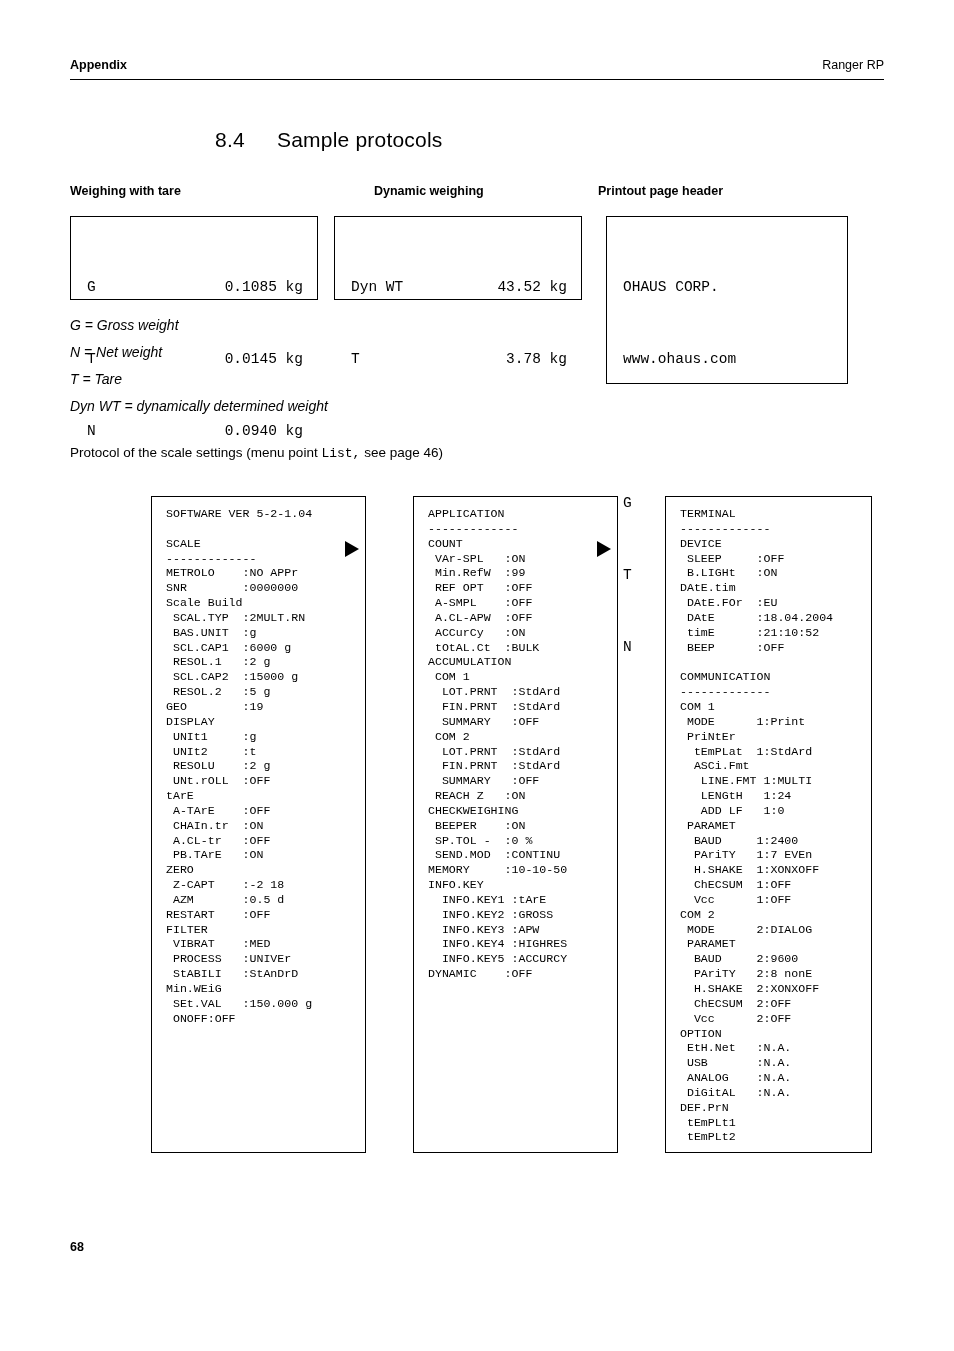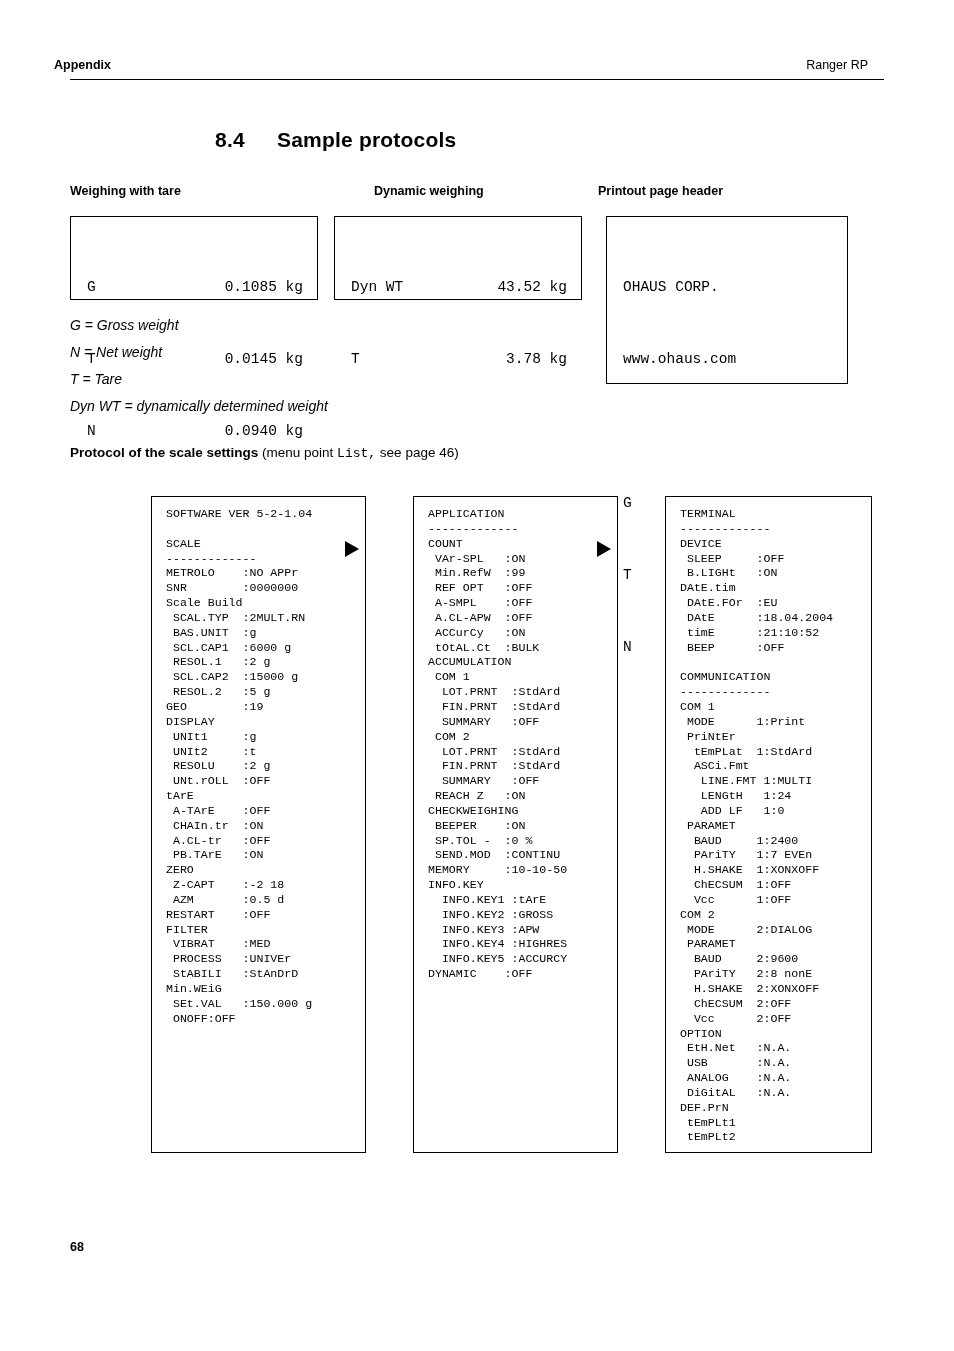--- a/index.html
+++ b/index.html
@@ -17,21 +17,21 @@
   }
   .page {
     position: absolute;
     left: 0; top: 0;
     width: 954px;
     height: 1351px;
   }
   
   .header {
     position: absolute;
-    left: 54px;
+    left: 70px;
     top: 58px;
     width: 814px;
     display: flex;
     justify-content: space-between;
     align-items: flex-end;
     font-size: 12.5px;
   }
   .header-left {
     font-weight: bold;
   }
@@ -45,21 +45,21 @@
     width: 814px;
     height: 1px;
     background: #000000;
   }
   
   .section-title {
     position: absolute;
     left: 215px;
     top: 128px;
     font-size: 21px;
-    font-weight: bold;
+    font-weight: normal;
     letter-spacing: 0.2px;
   }
   .section-title .num {
     display: inline-block;
     width: 62px;
   }
   
   .col-head {
     position: absolute;
     font-size: 12.5px;
@@ -104,21 +104,21 @@
   }
   .legend div { white-space: pre; }
 
   
   .proto-caption {
     position: absolute;
     left: 70px;
     top: 445px;
     font-size: 13.5px;
   }
-  .proto-caption b { font-weight: bold; }
+  .proto-caption b { font-weight: normal; }
   .proto-caption .mono {
     font-family: "Liberation Mono", monospace;
     font-size: 13px;
   }
 
   
   .proto {
     position: absolute;
     border: 1px solid #000000;
     box-sizing: border-box;

